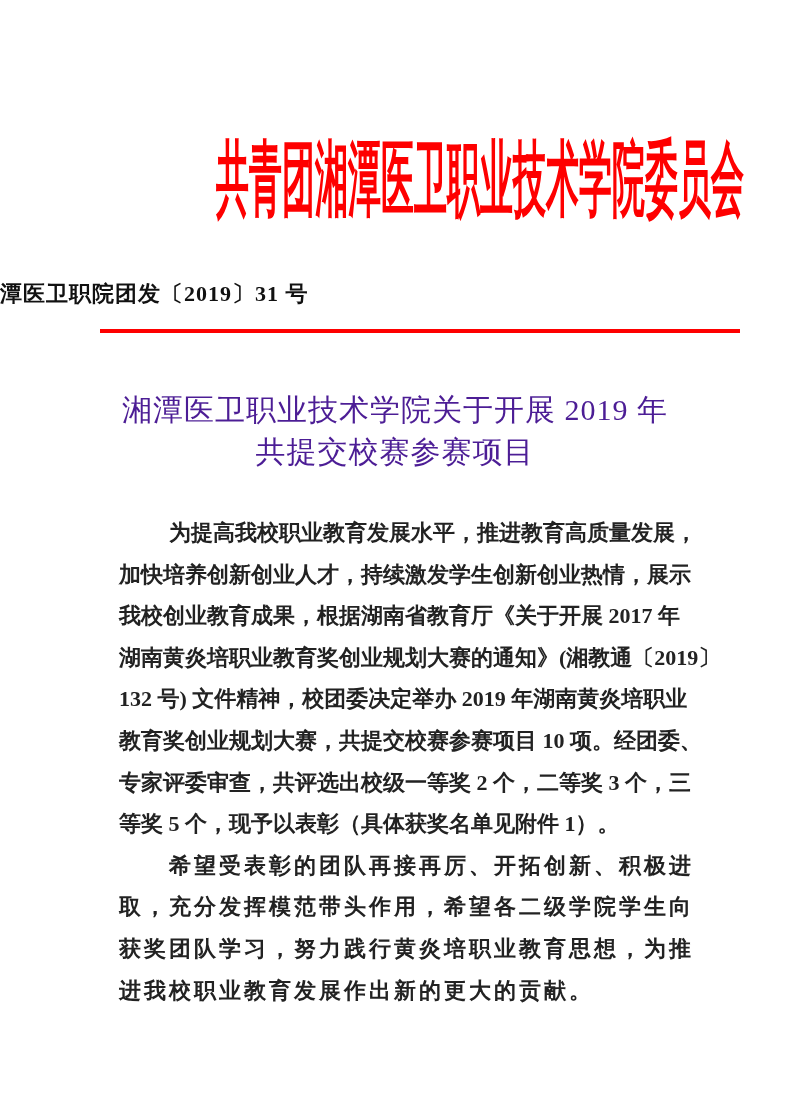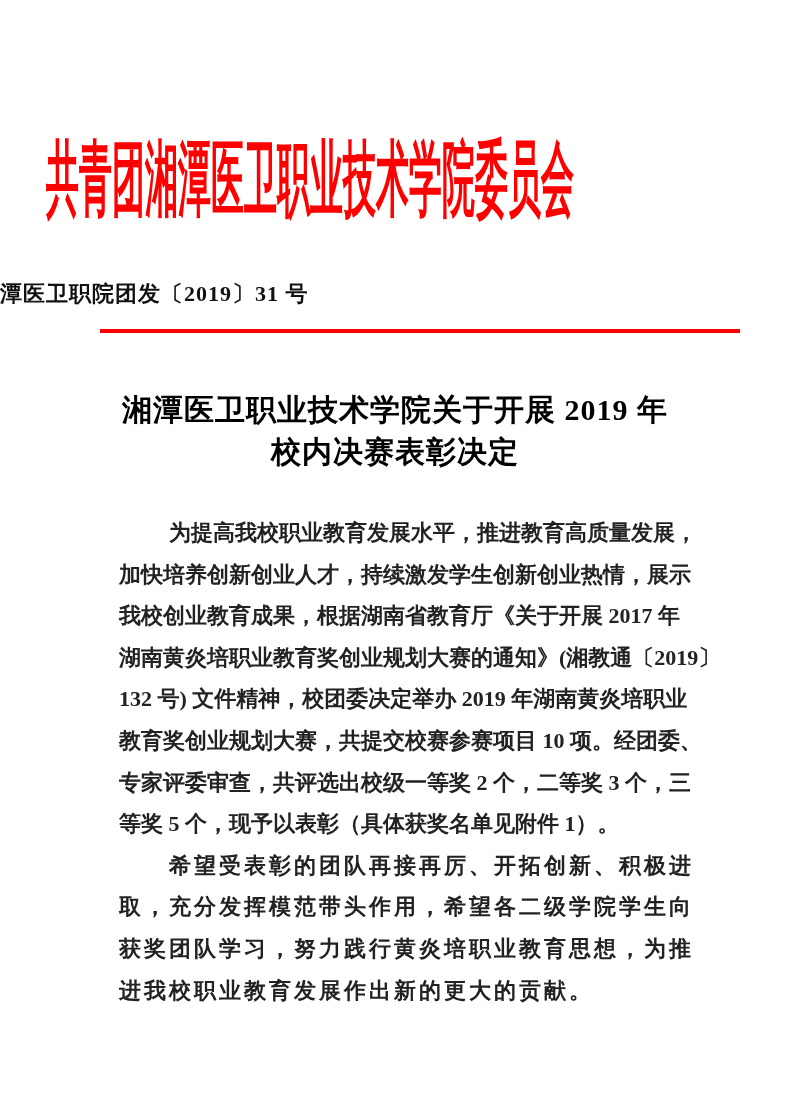--- a/index.html
+++ b/index.html
@@ -18,21 +18,21 @@
   }
   
   .org-header {
     position: absolute;
     top: 138px;
     left: 0;
     width: 790px;
     height: 84px;
     display: flex;
     align-items: center;
-    justify-content: flex-end;
+    justify-content: flex-start;
   }
   .org-header .org-text {
     font-size: 60px;
     font-weight: bold;
     color: #fe0000;
     white-space: nowrap;
     letter-spacing: 0px;
     transform: scale(0.55, 1.37);
     transform-origin: center center;
     line-height: 1;
@@ -60,24 +60,24 @@
     background: #fe0000;
   }
   
   .doc-title {
     position: absolute;
     top: 389px;
     left: 0;
     width: 790px;
     text-align: center;
     font-size: 30px;
-    font-weight: bold;
+    font-weight: normal;
     line-height: 42px;
     letter-spacing: 1px;
-    color: #000000;
+    color: #4c1d95;
   }
   
   .doc-body {
     position: absolute;
     top: 512px;
     left: 119px;
     width: 576px;
     font-size: 22px;
     line-height: 41.6px;
     color: #222;
@@ -101,21 +101,21 @@
   <div class="org-header">
     <span class="org-text">共青团湘潭医卫职业技术学院委员会</span>
   </div>
 
   <div class="doc-number">潭医卫职院团发〔2019〕31 号</div>
 
   <div class="red-line"></div>
 
   <div class="doc-title">
     <div class="title-line">湘潭医卫职业技术学院关于开展 2019 年</div>
-    <div class="title-line">校内决赛表彰决定</div>
+    <div class="title-line">共提交校赛参赛项目</div>
   </div>
 
   <div class="doc-body">
     <div class="para-1">
       <div class="body-line first">为提高我校职业教育发展水平，推进教育高质量发展，</div>
       <div class="body-line">加快培养创新创业人才，持续激发学生创新创业热情，展示</div>
       <div class="body-line">我校创业教育成果，根据湖南省教育厅《关于开展 2017 年</div>
       <div class="body-line">湖南黄炎培职业教育奖创业规划大赛的通知》(湘教通〔2019〕</div>
       <div class="body-line">132 号) 文件精神，校团委决定举办 2019 年湖南黄炎培职业</div>
       <div class="body-line">教育奖创业规划大赛，共提交校赛参赛项目 10 项。经团委、</div>

